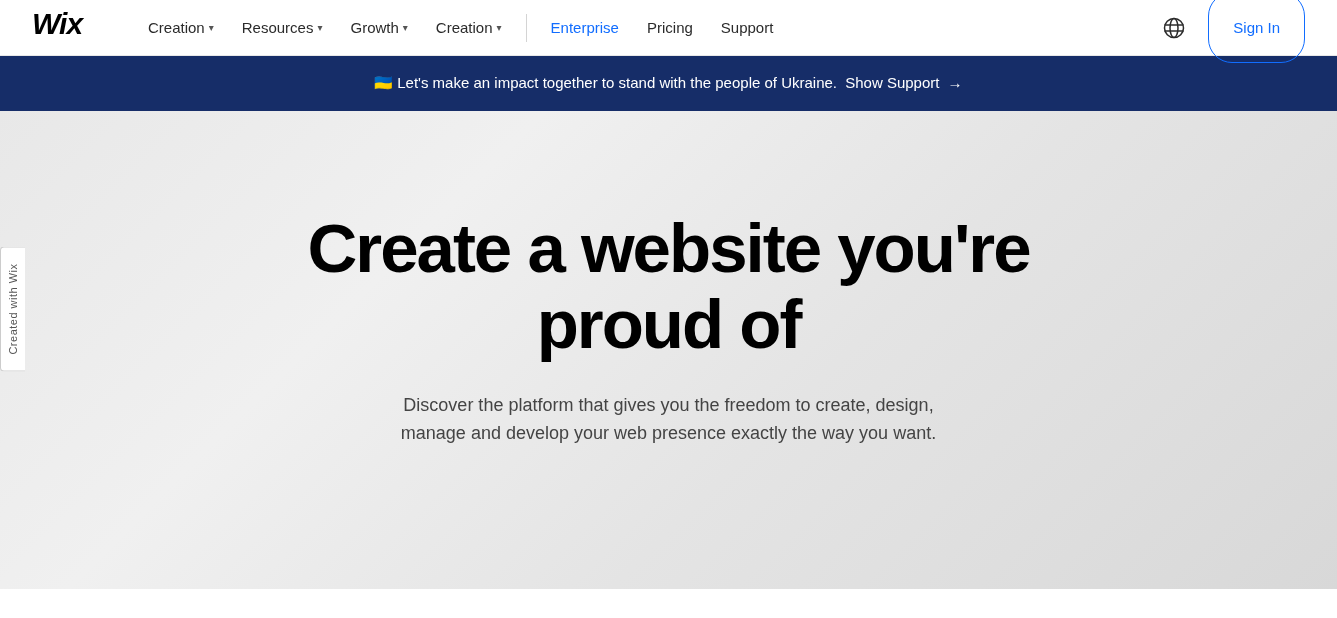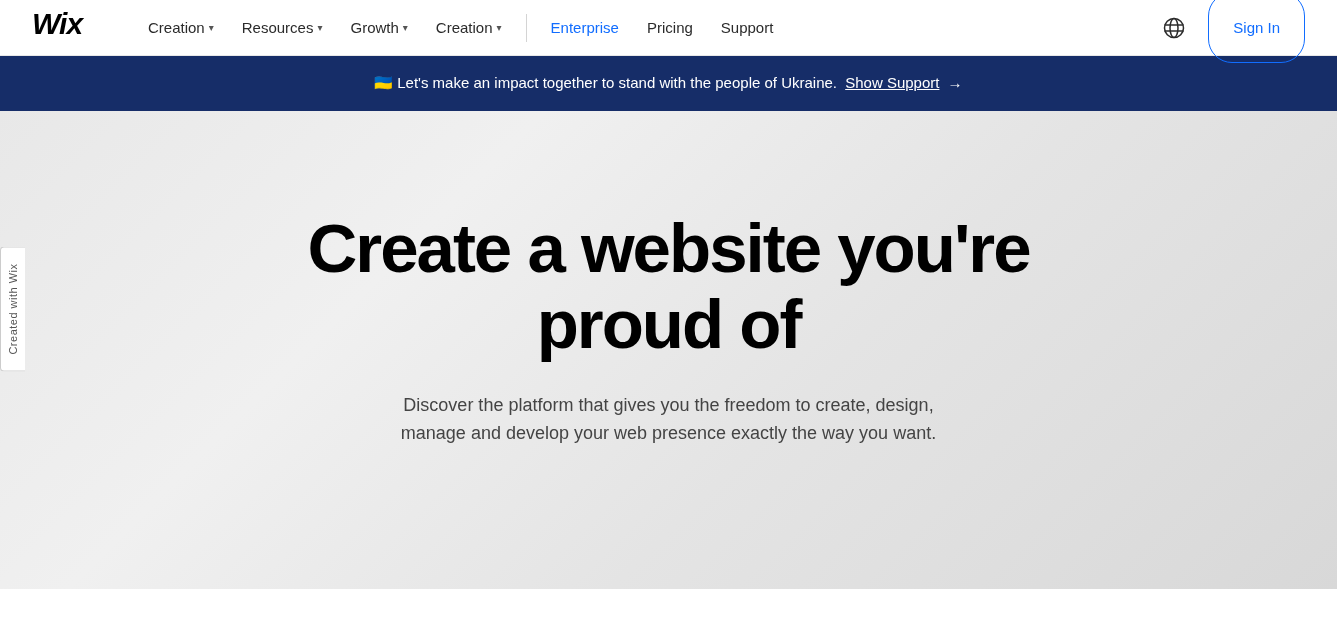--- a/index.html
+++ b/index.html
@@ -122,21 +122,20 @@
       font-size: 15px;
       line-height: 1.5;
     }
 
     .banner-text {
       display: inline;
     }
 
     .banner-link {
       color: #fff;
-      text-decoration: underline;
       cursor: pointer;
       margin-left: 4px;
       font-weight: 500;
     }
 
     .banner-arrow {
       margin-left: 4px;
       font-weight: 400;
     }
 

